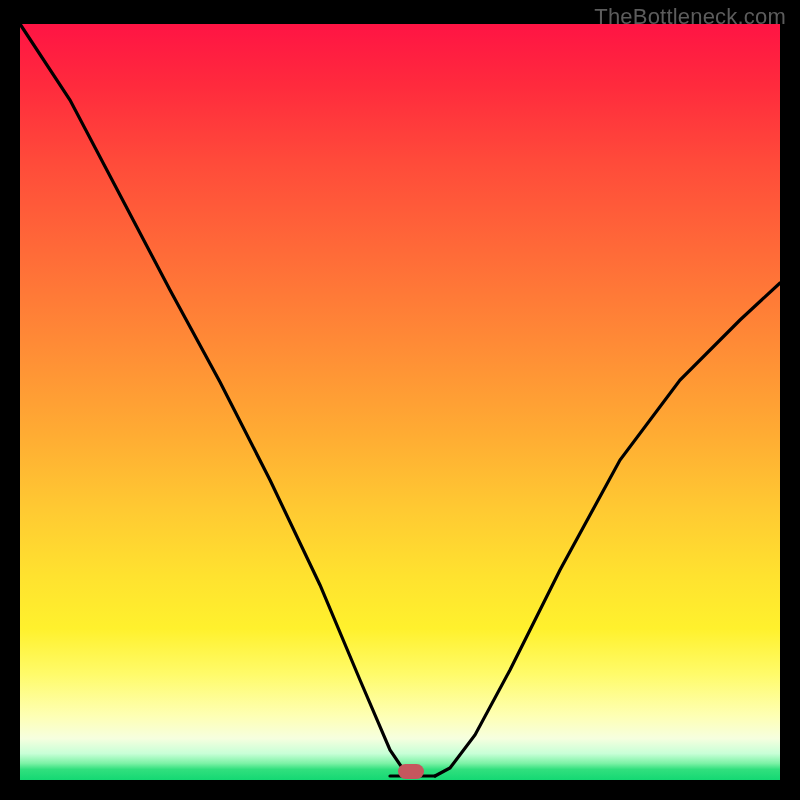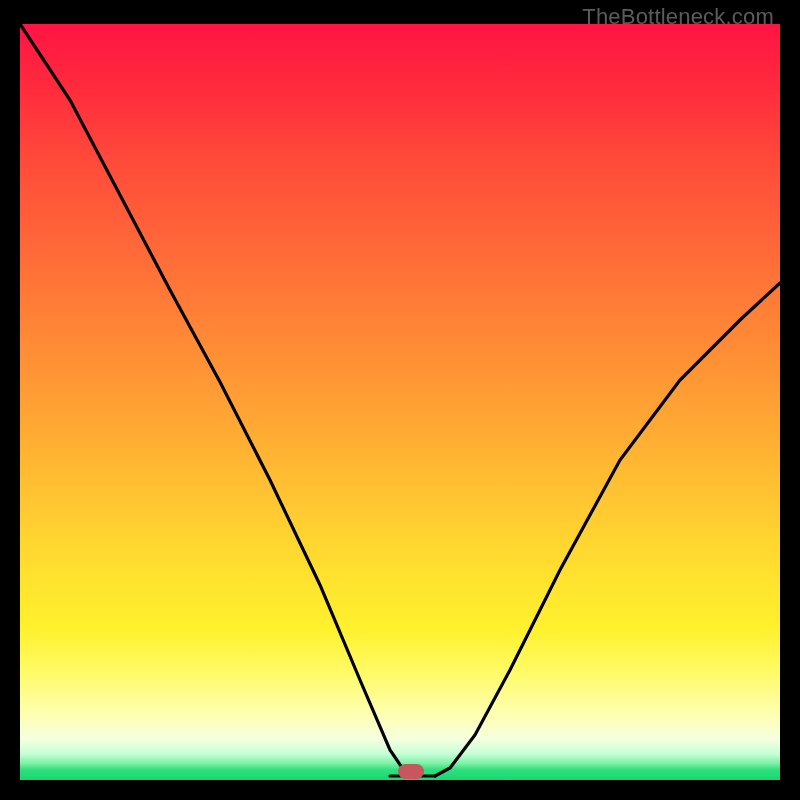--- a/index.html
+++ b/index.html
@@ -13,21 +13,21 @@
   }
   .frame {
     position: relative;
     width: 800px;
     height: 800px;
     background: #000;
   }
   .watermark {
     position: absolute;
     top: 4px;
-    right: 26px;
+    right: 14px;
     color: #5c5c5c;
     font-size: 22px;
     font-weight: 500;
     letter-spacing: 0.2px;
     z-index: 3;
   }
   .plot-area {
     position: absolute;
     left: 20px;
     top: 24px;

